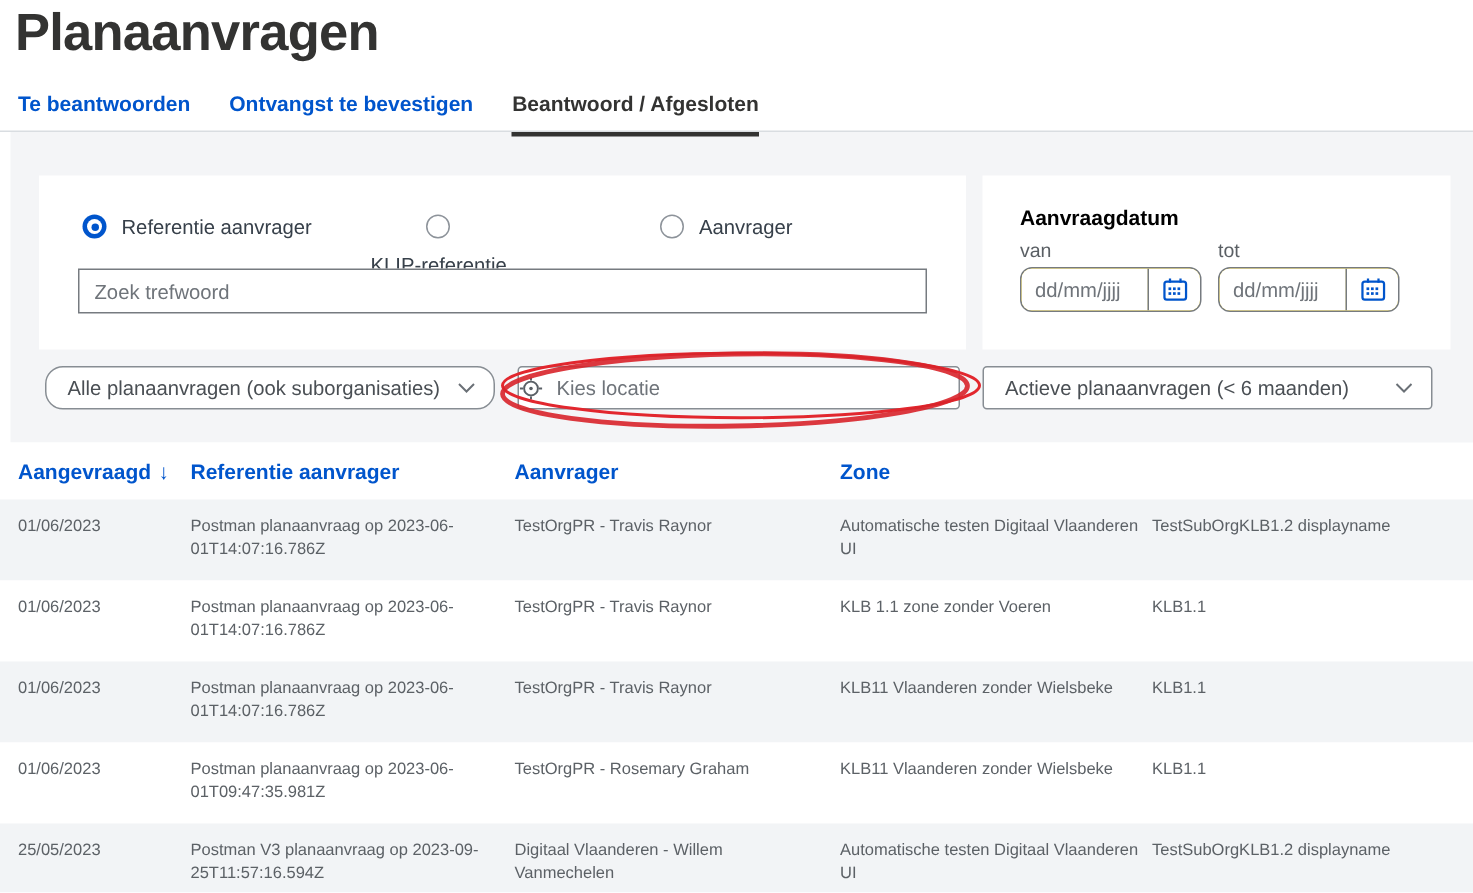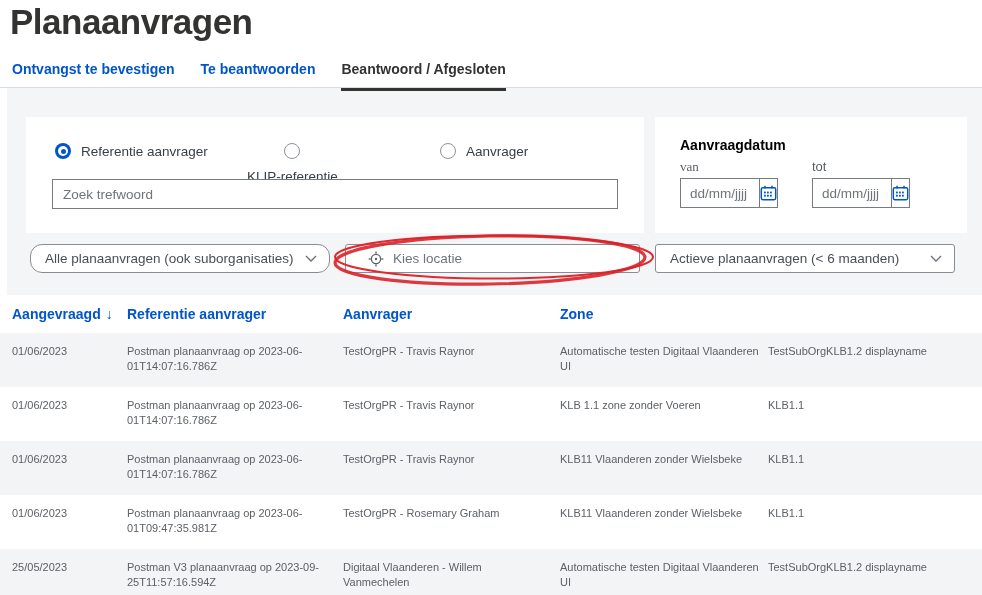--- a/index.html
+++ b/index.html
@@ -33,40 +33,40 @@
   .radio .rb.sel::before { content:""; position:absolute; left:5.5px; top:5.5px; right:5.5px; bottom:5.5px;
                            border-radius:50%; background:#0055cc; z-index:1; }
   
   .search-input { position:absolute; left:52px; top:179px; width:566px; height:30px;
                   border:1px solid #767b80; border-radius:0; font-size:13.5px;
                   padding:0 10px; color:#333; font-family:inherit; background:#fff; }
   .search-input::placeholder { color:#6f747a; opacity:1; }
   
   .date-title { position:absolute; left:680px; top:137px; font-size:14px; font-weight:bold; color:#000000; }
   .date-label { position:absolute; font-size:13px; color:#5a5f64; }
-  .lbl-van { left:680px; top:159px;font-family:Liberation Serif, serif; }
+  .lbl-van { left:680px; top:159px; }
   .lbl-tot { left:812px; top:159px; }
-  .datefield { position:absolute; top:178px; width:98px; height:30px; background:#fde047;
-               border:1px solid #767b80; border-radius:0; display:flex; overflow:hidden; }
+  .datefield { position:absolute; top:178px; width:121px; height:30px; background:#fde047;
+               border:1px solid #767b80; border-radius:8px; display:flex; overflow:hidden; }
   .datefield.from { left:680px; }
   .datefield.to   { left:812px; }
   .dinput { border:none; outline:none; width:84px; min-width:0; font-size:13.5px;
             padding-left:9px; color:#333; font-family:inherit; }
   .dinput::placeholder { color:#6f747a; opacity:1; }
   .calbtn { flex:1; border:none; border-left:1px solid #767b80; background:#fff;
             display:flex; align-items:center; justify-content:center; cursor:pointer; padding:0; }
   
   .select { position:absolute; top:244px; height:29px; background:#fff; border:1px solid #878d93;
             border-radius:3px; display:flex; align-items:center; justify-content:space-between;
             font-size:13.5px; color:#4a4f54; padding:0 12px 0 14px; cursor:pointer; }
   .dd1 { left:30px;  width:300px;border-radius:12px; }
   .dd3 { left:655px; width:300px; }
   .locbox { position:absolute; left:345px; top:244px; width:295px; height:29px; background:#fff;
             border:1px solid #878d93; border-radius:3px; display:flex; align-items:center;
-            gap:9px; padding-left:22px; font-size:13.5px; color:#6f747a; cursor:pointer; }
+            gap:9px; padding-left:0; font-size:13.5px; color:#6f747a; cursor:pointer; }
   .annotation { position:absolute; left:326px; top:232px; pointer-events:none; z-index:5; }
   
   .thead { position:absolute; left:0; top:295px; width:860px; height:38px; background:#fff;
            display:grid; grid-template-columns:115px 216px 217px 208px 1fr;
            padding-left:12px; align-items:center; }
   .th { font-size:14px; font-weight:bold; color:#0055cc; cursor:pointer; }
   .sort { font-weight:normal; margin-left:5px; }
   .tbody { position:absolute; left:0; top:333px; width:982px; }
   .trow { display:grid; grid-template-columns:115px 216px 217px 208px 1fr;
           padding:11px 0 8px 12px; min-height:54px; background:#fff;
@@ -76,22 +76,22 @@
   .td.c4 { padding-right:4px; }
 </style>
 </head>
 <body>
 
 <div class="page">
 
   <div class="title">Planaanvragen</div>
 
   <div class="tabs">
+    <div class="tab">Te beantwoorden</div>
     <div class="tab">Ontvangst te bevestigen</div>
-    <div class="tab">Te beantwoorden</div>
     <div class="tab active">Beantwoord / Afgesloten</div>
   </div>
   <div class="tabs-divider"></div>
 
   <div class="graybody"></div>
 
   <div class="panel panel-left"></div>
 
   <label class="radio" style="left:55px; top:143px;">
     <span class="rb sel"></span>

